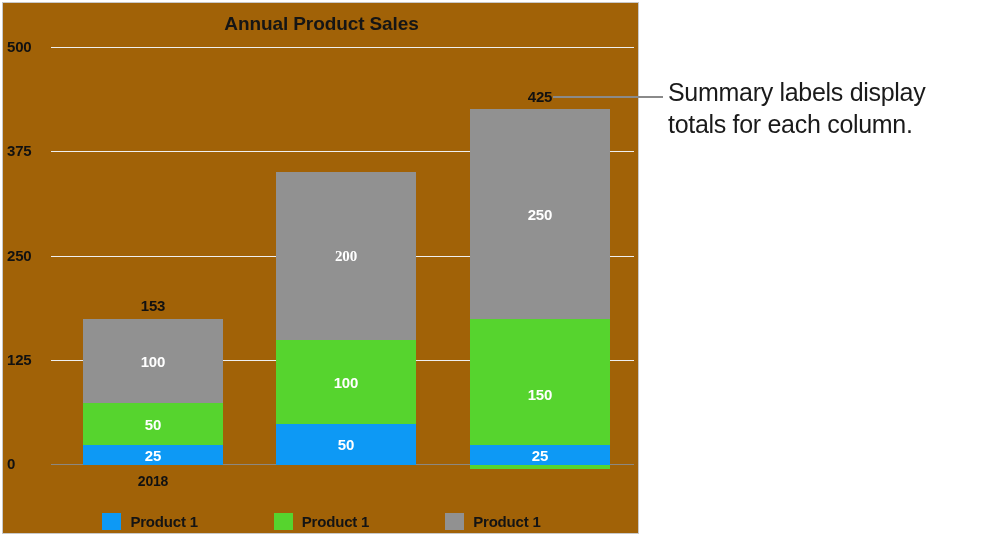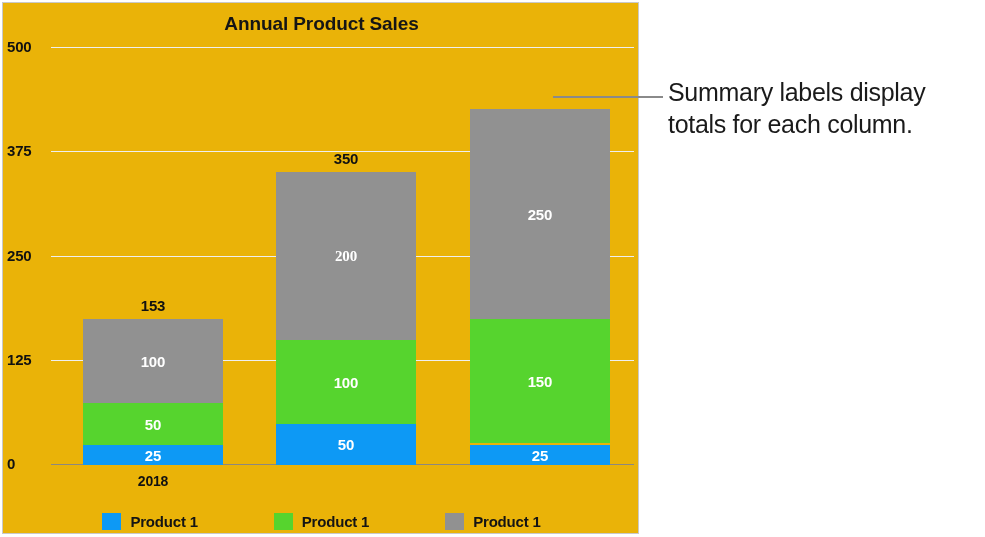--- a/index.html
+++ b/index.html
@@ -18,21 +18,21 @@
 
   
   #chart-frame {
     position: absolute;
     left: 2px;
     top: 2px;
     width: 637px;
     height: 532px;
     box-sizing: border-box;
     border: 1px solid #c9c9c9;
-    background: #eab308;
+    background: #a16207;
   }
 
   
   #chart-title {
     position: absolute;
     left: 0;
     top: 10px;
     width: 637px;
     text-align: center;
     font-size: 19px;
@@ -196,37 +196,37 @@
       <div class="bar-seg" style="top:400px; height:42px; background:#56d42e;">
         <span>50</span>
       </div>
       <div class="bar-seg" style="top:442px; height:20px; background:#0d99f5;">
         <span>25</span>
       </div>
       <div class="x-cat-label">2018</div>
     </div>
 
     <div class="bar-group" style="left:273px; top:0; width:140px; height:532px;">
-      <div class="bar-total" style="top:147px;">350</div>
       <div class="bar-seg" style="top:169px; height:168px; background:#919191;font-family:Liberation Serif, serif;">
         <span>200</span>
       </div>
       <div class="bar-seg" style="top:337px; height:84px; background:#56d42e;">
         <span>100</span>
       </div>
       <div class="bar-seg" style="top:421px; height:41px; background:#0d99f5;">
         <span>50</span>
       </div>
     </div>
 
     <div class="bar-group" style="left:467px; top:0; width:140px; height:532px;">
+      <div class="bar-total" style="top:85px;">425</div>
       <div class="bar-seg" style="top:106px; height:210px; background:#919191;">
         <span>250</span>
       </div>
-      <div class="bar-seg" style="top:316px; height:124px; background:#56d42e;">
+      <div class="bar-seg" style="top:316px; height:150px; background:#56d42e;">
         <span>150</span>
       </div>
       <div class="bar-seg" style="top:442px; height:20px; background:#0d99f5;">
         <span>25</span>
       </div>
     </div>
 
   </div>
 
   <div id="legend">

